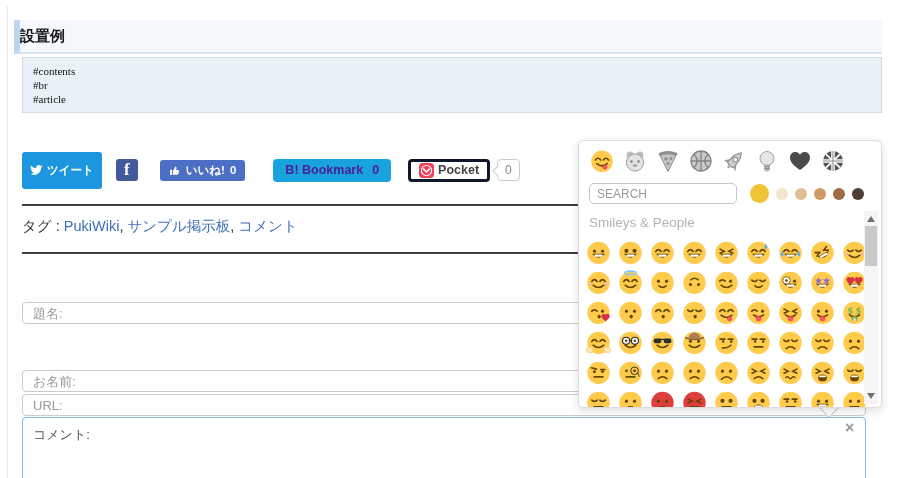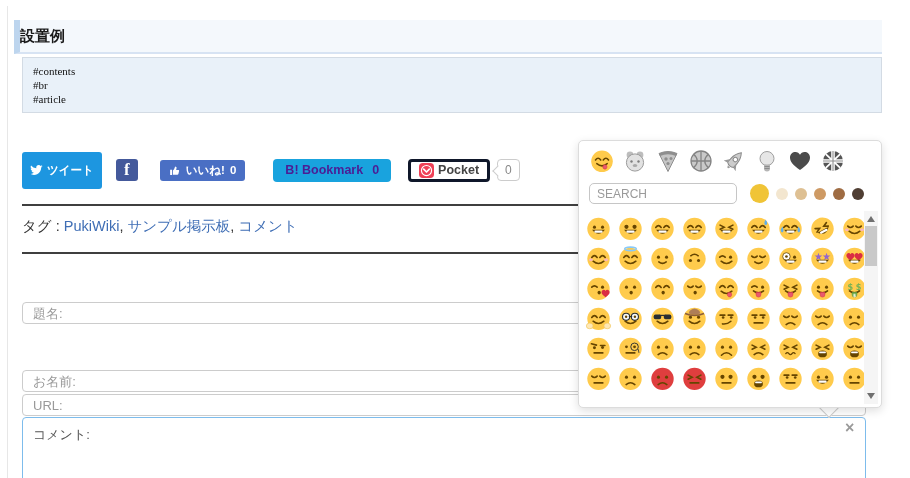--- a/index.html
+++ b/index.html
@@ -215,20 +215,21 @@
     <input class="searchbox" placeholder="SEARCH" style="">
     <div class="dots" id="dots">
         <span class="dot" style="width: 19px; height: 19px; background: rgb(240, 196, 55);"></span>
         <span class="dot" style="width: 12px; height: 12px; background: rgb(243, 230, 207);"></span>
         <span class="dot" style="width: 12px; height: 12px; background: rgb(222, 192, 147);"></span>
         <span class="dot" style="width: 12px; height: 12px; background: rgb(206, 154, 100);"></span>
         <span class="dot" style="width: 12px; height: 12px; background: rgb(159, 108, 67);"></span>
         <span class="dot" style="width: 12px; height: 12px; background: rgb(79, 62, 51);"></span>
       </div>
   </div>
+  <div class="sect">Smileys &amp; People</div>
   <div class="grid" id="grid">
       <div class="cell" title="😀">
         <svg width="27" height="27" viewBox="-1 -2.5 38 40" font-family="DejaVu Sans, sans-serif">
           <g>
             <circle cx="18" cy="18" r="16.6" fill="#FFCB4C"></circle>
             <circle cx="12" cy="15.5" r="2.3" fill="#664500"></circle>
             <circle cx="24" cy="15.5" r="2.3" fill="#664500"></circle>
             <path d="M8.5 19.5 Q18 31 27.5 19.5 Z" fill="#664500"></path>
             <rect x="12" y="20.5" width="12" height="3.2" rx="1.2" fill="#fff"></rect>
           </g>

